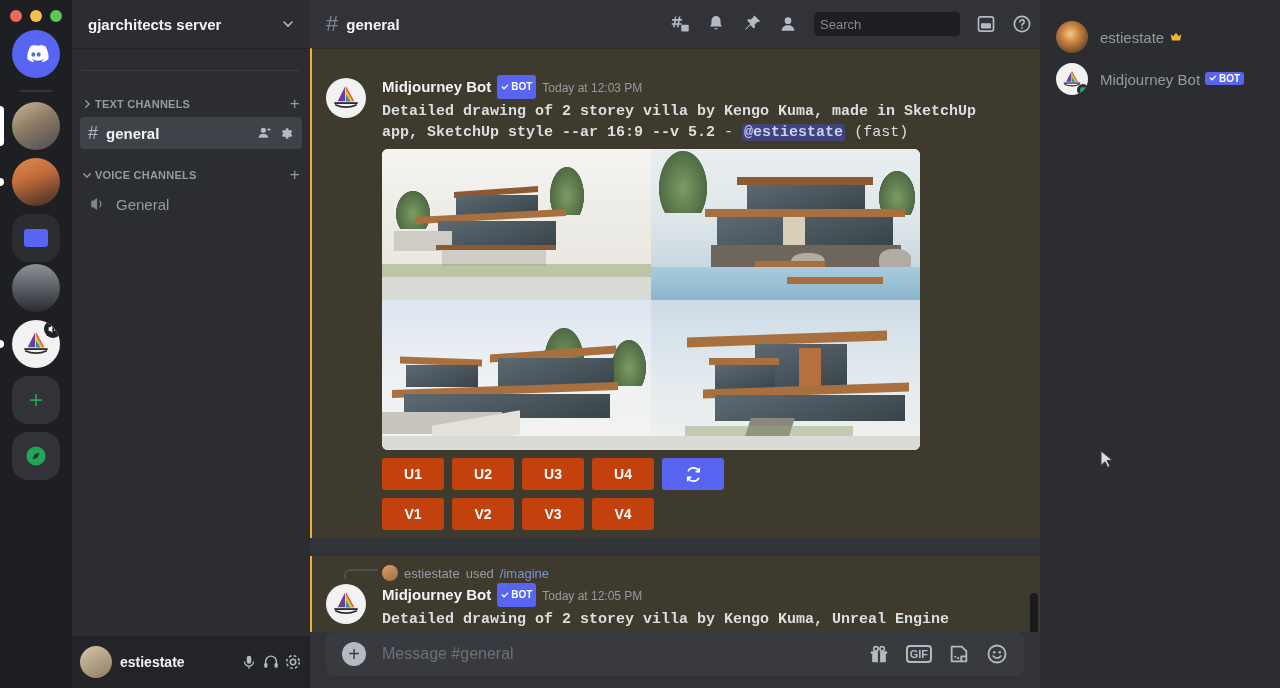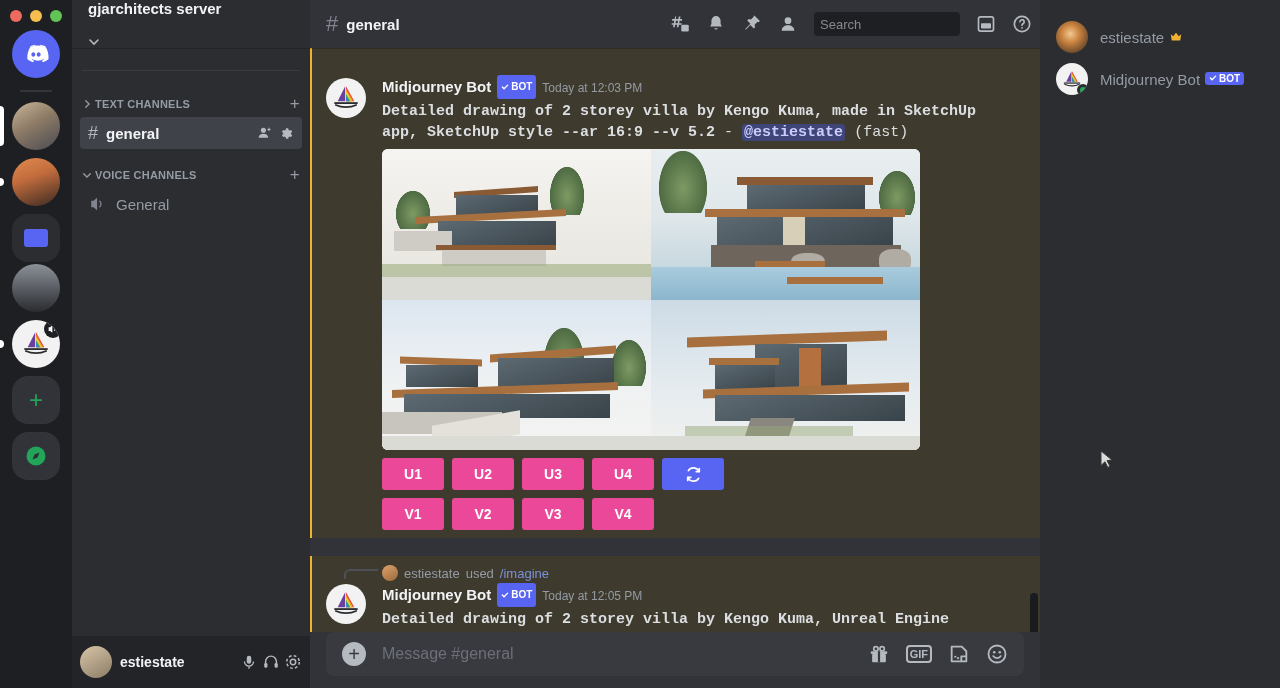--- a/index.html
+++ b/index.html
@@ -72,26 +72,25 @@
     display: flex; align-items: center; justify-content: center;
     font-size: 24px; line-height: 1;
   }
 
   
   .chan {
     width: 238px; background: #2b2d31; flex-shrink: 0;
     display: flex; flex-direction: column; position: relative;
   }
   .server-head {
-    height: 48px; display: flex; align-items: flex-start;
+    height: 48px; display: flex; align-items: center;
     padding: 0 16px; color: #f2f3f5;
     font-size: 15px; font-weight: bold;
     box-shadow: 0 1px 0 rgba(0,0,0,.2);
     justify-content: space-between;
-    flex-direction: column;
   }
   .chev { width: 12px; height: 12px; }
   .chan-body { flex: 1; padding-top: 14px; overflow: hidden; }
   .row-item {
     height: 32px; margin: 1px 8px; border-radius: 4px;
     display: flex; align-items: center; padding: 0 8px;
     color: #949ba4; font-size: 15px; gap: 8px;
   }
   .row-item.active { background: #3f4248; color: #f2f3f5; font-weight: bold; }
   .ic { width: 20px; height: 20px; flex-shrink: 0; display:flex; align-items:center; justify-content:center;}
@@ -205,21 +204,21 @@
   .wall { background: #cfccc5; }
   .tree { background: radial-gradient(ellipse at 50% 60%, #7e9a63 0%, #4e6b43 70%, rgba(78,107,67,0) 72%); }
   .water { background: linear-gradient(180deg,#a9cbdd,#8bb6cd); }
   .ground { background: #d9dbd4; }
   .grass { background: #95a877; }
   .rock { background: #b0aca4; border-radius: 40%; }
 
   
   .btnrow { display: flex; gap: 8px; margin-top: 8px; }
   .mjbtn {
-    width: 62px; height: 32px; background: #ec4899; color: #fff;
+    width: 62px; height: 32px; background: #c2410c; color: #fff;
     border: 0; border-radius: 3px; font-size: 14px; font-weight: bold;
     font-family: inherit; cursor: pointer;
     display: flex; align-items: center; justify-content: center;
   }
   .mjbtn.primary { background: #5865f2; }
   .spacer-btn { width: 62px; height: 32px; }
 
   .msg-divider { height: 18px; }
 
   

